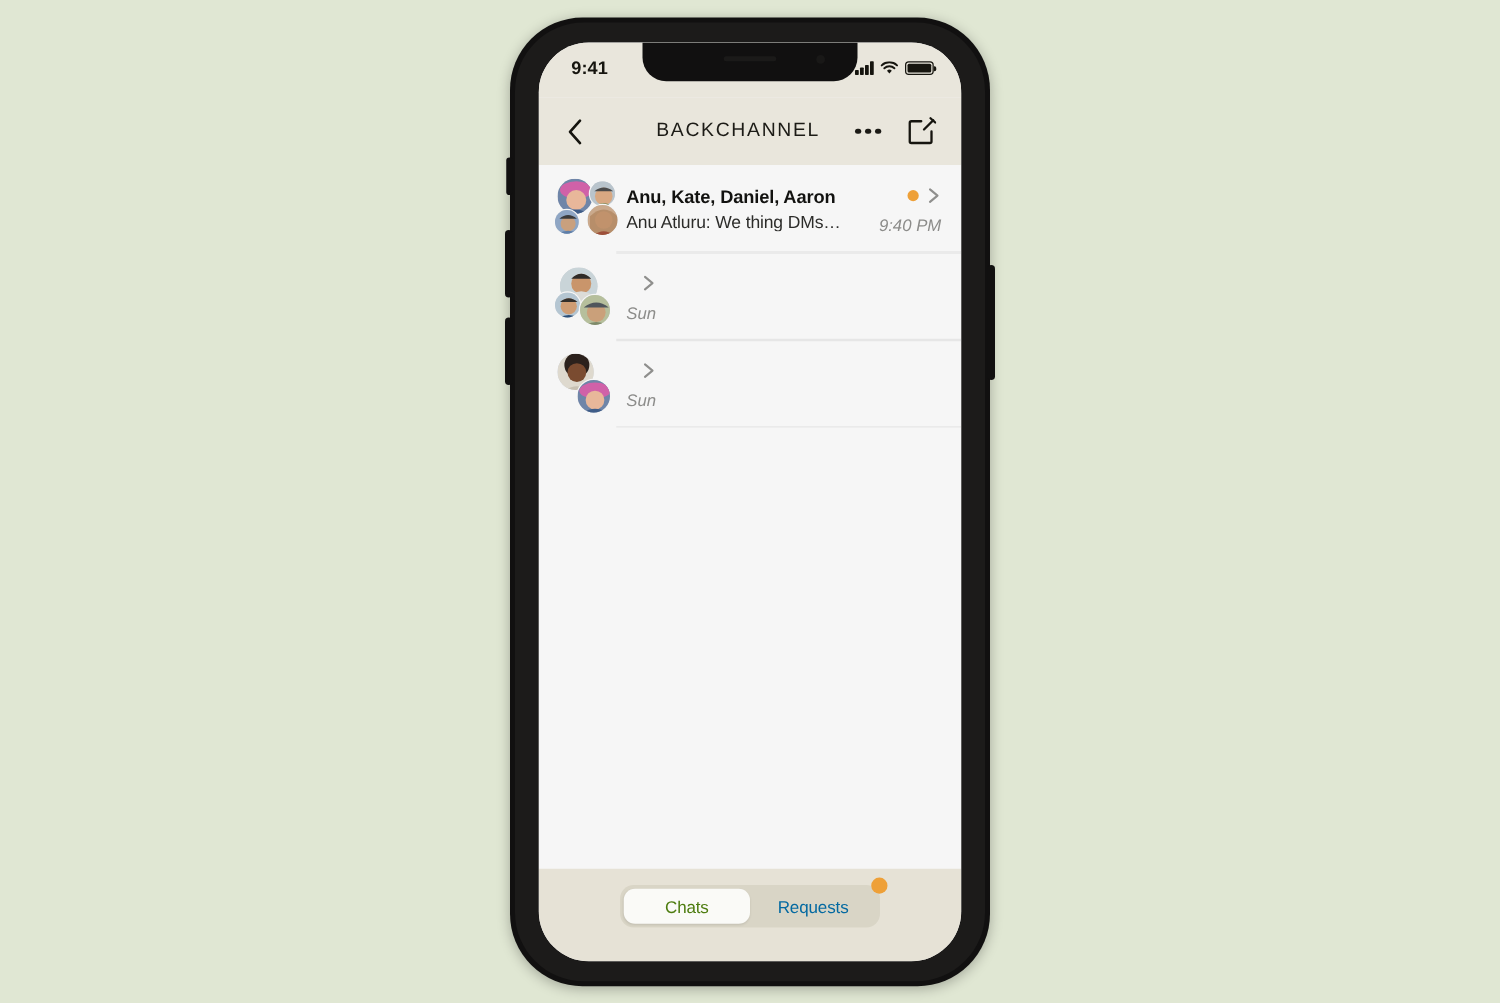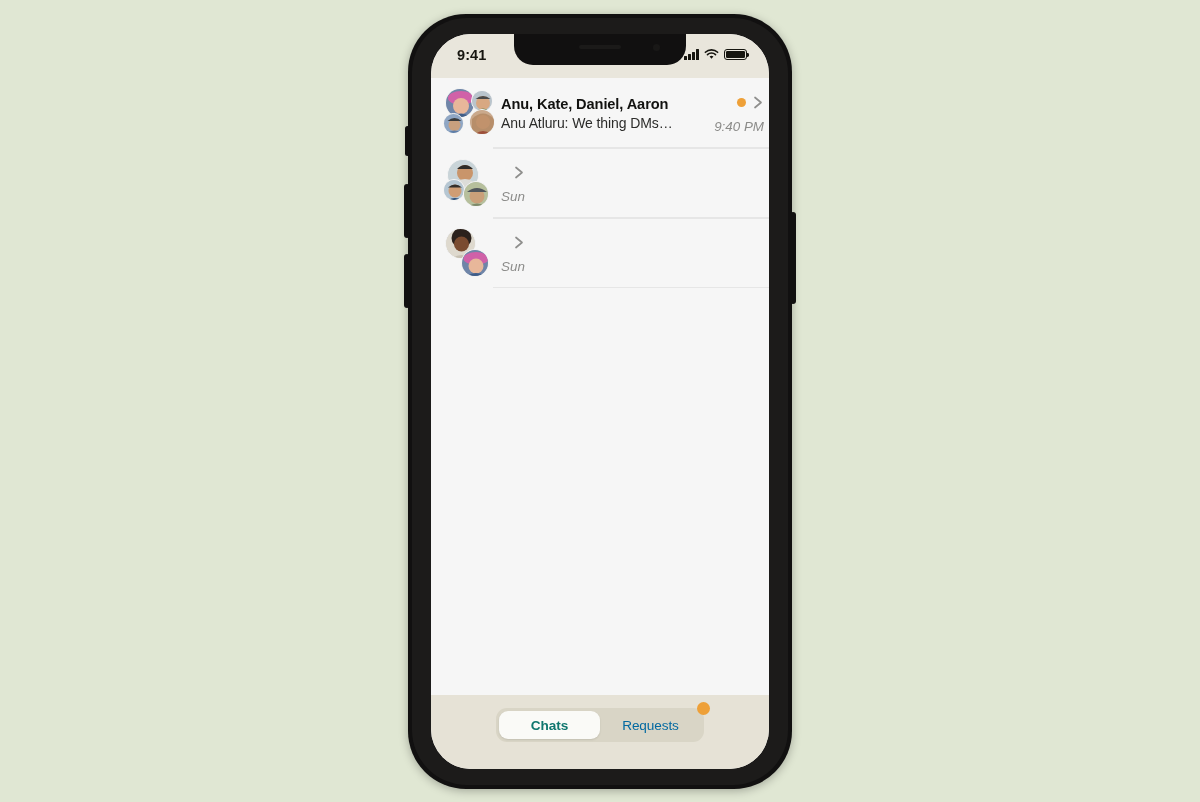--- a/index.html
+++ b/index.html
@@ -207,21 +207,21 @@
 
   
   .chat-list {
     flex: 1 1 auto;
     background: #f6f6f6;
     overflow: hidden;
   }
   .chat-row {
     display: flex;
     align-items: center;
-    padding: 0 5px 0 12px;
+    padding: 0 16px 0 12px;
     height: 70px;
     cursor: pointer;
     position: relative;
   }
   .chat-row + .chat-row::before {
     content: "";
     position: absolute;
     left: 62px; right: 0; top: 0;
     height: 1px;
     background: #e6e6e6;
@@ -331,22 +331,22 @@
     align-items: center;
     justify-content: center;
     font-size: 13.6px;
     border-radius: 9px;
     cursor: pointer;
     color: #0369a1;
     letter-spacing: -0.1px;
   }
   .seg.active {
     background: #fafaf7;
-    color: #0f766e;
-    font-weight: bold;
+    color: #4d7c0f;
+    font-weight: normal;
     box-shadow: 0 1px 2px rgba(0,0,0,0.10);
   }
   .seg-badge {
     position: absolute;
     right: -6px;
     top: -6px;
     width: 13px; height: 13px;
     border-radius: 50%;
     background: #eea038;
   }
@@ -384,20 +384,42 @@
             <path d="M8 10.6 L5.9 8.2 A3.2 3.2 0 0 1 10.1 8.2 Z" fill="#16150f"></path>
             <path d="M3.6 6.1 A6.4 6.4 0 0 1 12.4 6.1" stroke="#16150f" stroke-width="1.7" fill="none" stroke-linecap="round"></path>
             <path d="M1.3 3.6 A9.8 9.8 0 0 1 14.7 3.6" stroke="#16150f" stroke-width="1.7" fill="none" stroke-linecap="round"></path>
           </svg>
           <div class="icon-battery">
             <div class="fill"></div>
           </div>
         </div>
       </div>
 
+      <div class="navbar">
+        <div class="nav-back">
+          <svg width="12" height="21" viewBox="0 0 12 21">
+            <path d="M10 1.5 L2 10.5 L10 19.5" stroke="#16150f" stroke-width="2.1" fill="none" stroke-linecap="round" stroke-linejoin="round"></path>
+          </svg>
+        </div>
+        <div class="nav-title">BACKCHANNEL</div>
+        <div class="nav-right">
+          <div class="nav-dots">
+            <span></span>
+            <span></span>
+            <span></span>
+          </div>
+          <div class="nav-compose">
+            <svg width="24" height="24" viewBox="0 0 24 24">
+              <path d="M20.2 12.2 V20.1 A1.3 1.3 0 0 1 18.9 21.4 H4.1 A1.3 1.3 0 0 1 2.8 20.1 V5.3 A1.3 1.3 0 0 1 4.1 4 H12" stroke="#16150f" stroke-width="1.85" fill="none" stroke-linecap="round" stroke-linejoin="round"></path>
+              <path d="M14.2 10.6 L21.6 3.2" stroke="#16150f" stroke-width="1.85" fill="none" stroke-linecap="round"></path>
+              <path d="M19.4 1.6 L23.2 5.0" stroke="#16150f" stroke-width="1.85" fill="none" stroke-linecap="round"></path>
+            </svg>
+          </div>
+        </div>
+      </div>
 
       <div class="chat-list">
 
         <div class="chat-row">
           <div class="avatars">
             <div class="av" style="left:2px; top:1px; width:30px; height:30px;">
               <svg viewBox="0 0 30 30" width="30" height="30">
                   <rect width="30" height="30" fill="#6f85a8"></rect>
                   <ellipse cx="15" cy="9" rx="13" ry="7" fill="#d061a8"></ellipse>
                   <circle cx="15" cy="17" r="8" fill="#e8b79a"></circle>

